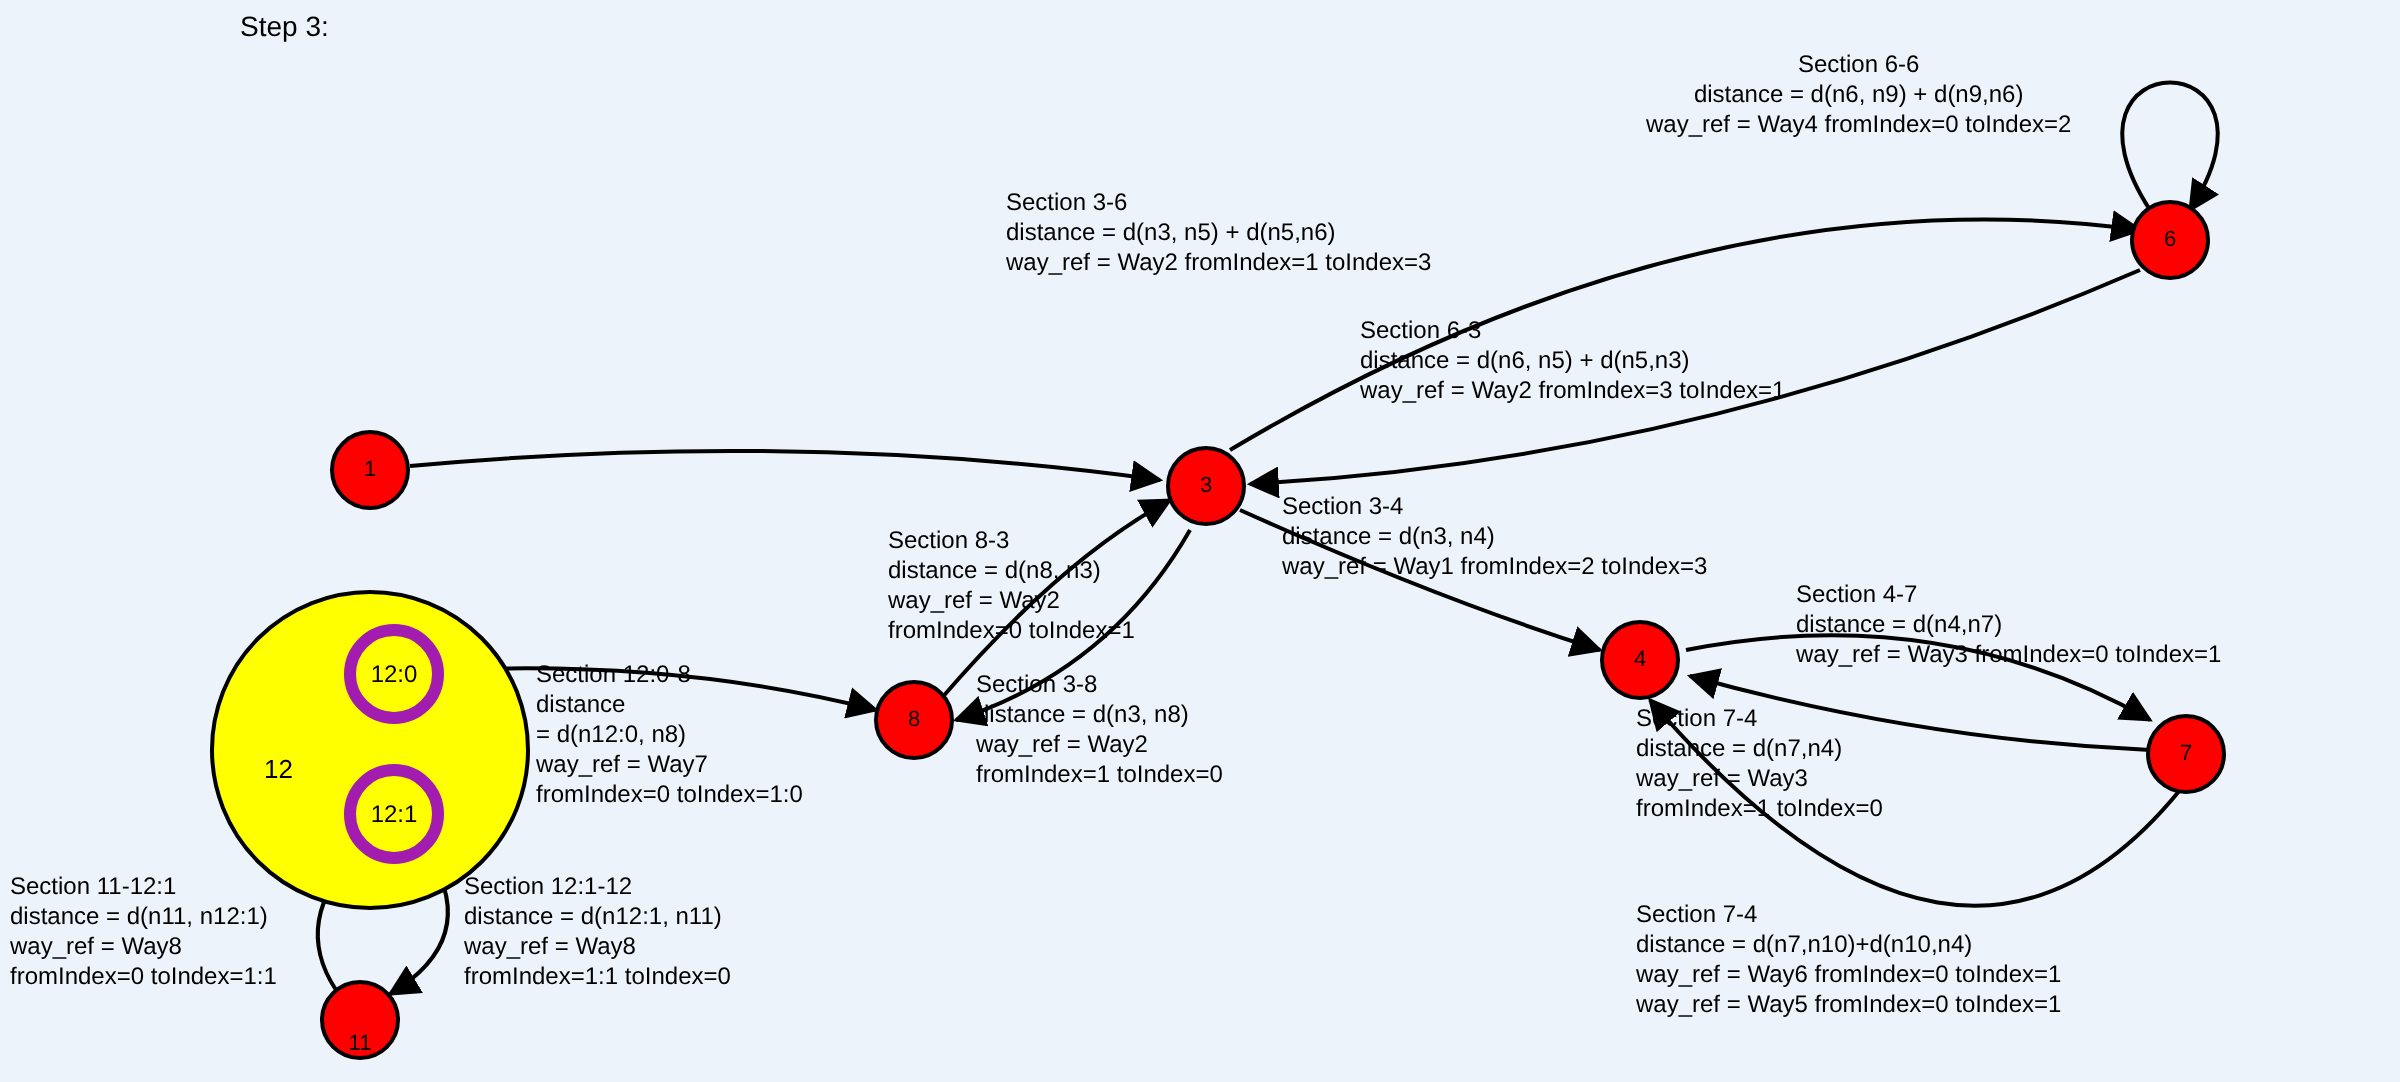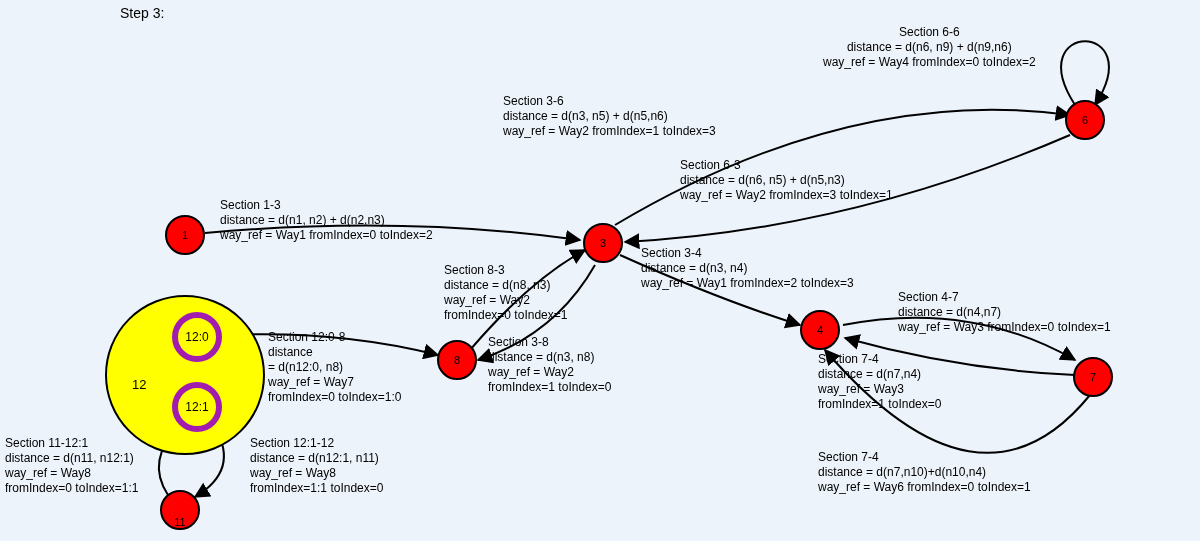--- a/index.html
+++ b/index.html
@@ -162,25 +162,20 @@
     <span>distance = d(n3, n5) + d(n5,n6)</span><br>
     <span>way_ref = Way2 fromIndex=1 toIndex=3</span>
   </div>
 
   <div class="edge-label" style="left:680px; top:158px;">
     <span>Section 6-3</span><br>
     <span>distance = d(n6, n5) + d(n5,n3)</span><br>
     <span>way_ref = Way2 fromIndex=3 toIndex=1</span>
   </div>
 
-  <div class="edge-label" style="left:220px; top:198px;">
-    <span>Section 1-3</span><br>
-    <span>distance = d(n1, n2) + d(n2,n3)</span><br>
-    <span>way_ref = Way1 fromIndex=0 toIndex=2</span>
-  </div>
 
   <div class="edge-label" style="left:641px; top:246px;">
     <span>Section 3-4</span><br>
     <span>distance = d(n3, n4)</span><br>
     <span>way_ref = Way1 fromIndex=2 toIndex=3</span>
   </div>
 
   <div class="edge-label" style="left:444px; top:263px;">
     <span>Section 8-3</span><br>
     <span>distance = d(n8, n3)</span><br>
@@ -205,37 +200,38 @@
     <span>Section 7-4</span><br>
     <span>distance = d(n7,n4)</span><br>
     <span>way_ref = Way3</span><br>
     <span>fromIndex=1 toIndex=0</span>
   </div>
 
   <div class="edge-label" style="left:818px; top:450px;">
     <span>Section 7-4</span><br>
     <span>distance = d(n7,n10)+d(n10,n4)</span><br>
     <span>way_ref = Way6 fromIndex=0 toIndex=1</span><br>
+    <span>way_ref = Way5 fromIndex=0 toIndex=1</span>
   </div>
 
   <div class="edge-label" style="left:268px; top:330px;">
     <span>Section 12:0-8</span><br>
     <span>distance</span><br>
     <span>= d(n12:0, n8)</span><br>
     <span>way_ref = Way7</span><br>
     <span>fromIndex=0 toIndex=1:0</span>
   </div>
 
   <div class="edge-label" style="left:5px; top:436px;">
     <span>Section 11-12:1</span><br>
     <span>distance = d(n11, n12:1)</span><br>
     <span>way_ref = Way8</span><br>
     <span>fromIndex=0 toIndex=1:1</span>
   </div>
 
-  <div class="edge-label" style="left:250px; top:436px;">
+  <div class="edge-label" style="left:232px; top:436px;">
     <span>Section 12:1-12</span><br>
     <span>distance = d(n12:1, n11)</span><br>
     <span>way_ref = Way8</span><br>
     <span>fromIndex=1:1 toIndex=0</span>
   </div>
 
 </div>
 
 </body></html>

